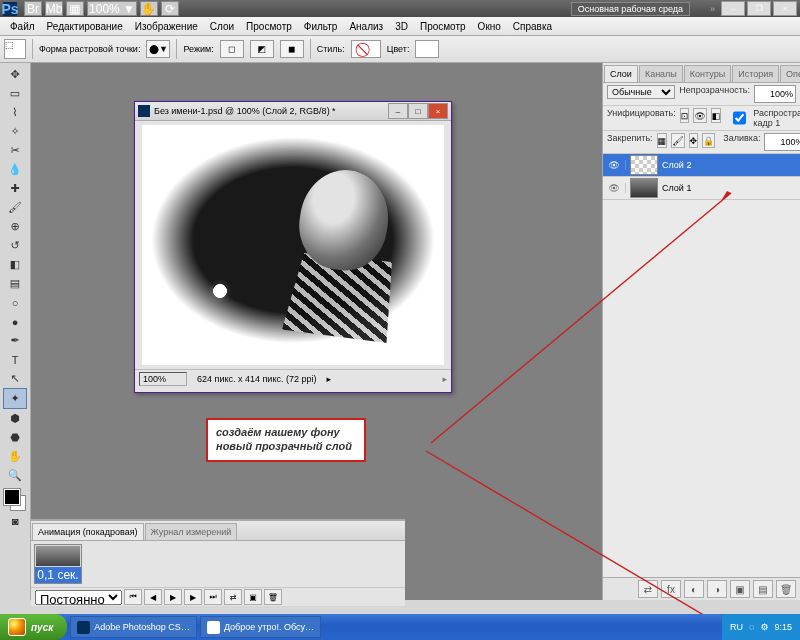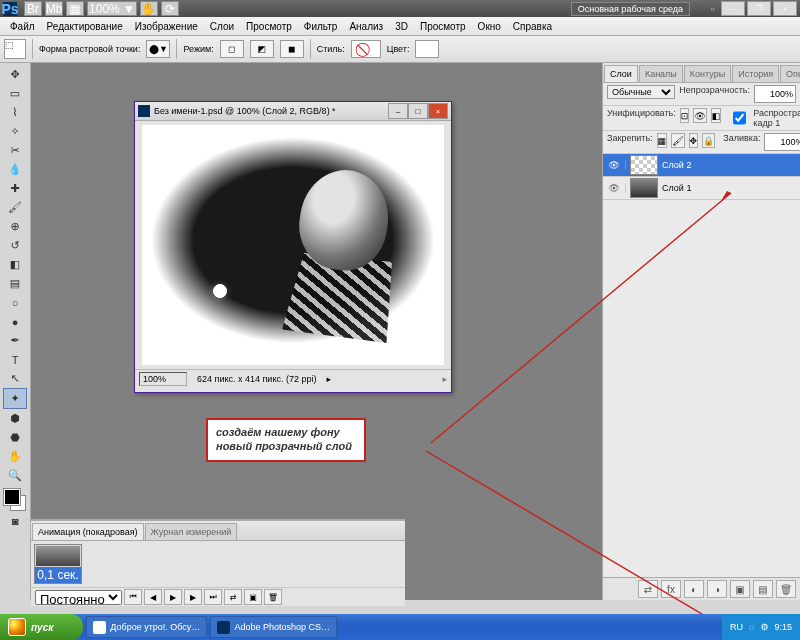--- a/index.html
+++ b/index.html
@@ -79,21 +79,21 @@
 .animpanel .ptabs{border-top:1px solid #aaa}
 .animbody{background:#e4e4e4;padding:3px;height:40px;display:flex;gap:4px}
 .frame{border:1px solid #888;background:#d6d6d6;width:46px;display:flex;flex-direction:column}
 .frame .fimg{flex:1;background:linear-gradient(#999,#444);margin:1px}
 .frame .ftxt{font-size:12px;background:#3875d7;color:#fff;text-align:center;padding:1px}
 .animfoot{height:18px;background:#e4e4e4;border-top:1px solid #c8c8c8;display:flex;align-items:center;font-size:9px;padding:0 4px;gap:2px}
 .animfoot .ctl{width:16px;height:14px;border:1px solid #aaa;background:#efefef;display:flex;align-items:center;justify-content:center;font-size:8px}
 .animfoot select{font-size:13px;height:15px}
 
 .taskbar{position:absolute;left:0;bottom:0;width:800px;height:26px;background:linear-gradient(#3a78d6,#245ec4 40%,#2865cc);display:flex;align-items:center;font-size:10px;color:#fff}
-.taskbar .start{background:linear-gradient(#5fbb3a,#3a8a1f);height:26px;display:flex;align-items:center;padding:0 30px 0 8px;border-radius:0 12px 12px 0;font-style:italic;font-weight:bold;gap:5px}
+.taskbar .start{background:linear-gradient(#5fbb3a,#3a8a1f);height:26px;display:flex;align-items:center;padding:0 14px 0 8px;border-radius:0 12px 12px 0;font-style:italic;font-weight:bold;gap:5px}
 .taskbar .start .orb{width:16px;height:16px;border-radius:3px;background:radial-gradient(circle at 30% 30%,#ff6,#e80,#a40);border:1px solid #fff}
 .taskbar .task{height:20px;margin-left:3px;background:#3a72c8;border:1px solid #2a5aa8;display:flex;align-items:center;padding:0 6px;gap:4px;font-size:9px;max-width:130px;overflow:hidden;white-space:nowrap}
 .taskbar .task .ti{width:13px;height:13px;background:#fff;border-radius:2px}
 .taskbar .tray{margin-left:auto;background:#1a8bd4;height:26px;display:flex;align-items:center;padding:0 8px;gap:6px;font-size:9px}
 </style>
 </head>
 <body>
 
 <div class="titlebar">
   <div class="logo">Ps</div>
@@ -292,26 +292,26 @@
     </div>
   </div>
 </div>
 
 <div class="taskbar">
   <div class="start">
     <div class="orb"></div>
     <span>пуск</span>
   </div>
   <div class="task">
+    <div class="ti" style="background:#032e5b"></div>
+    <span>Adobe Photoshop CS…</span>
+  </div>
+  <div class="task">
     <div class="ti"></div>
     <span>Доброе утро!. Обсу…</span>
-  </div>
-  <div class="task">
-    <div class="ti" style="background:#032e5b"></div>
-    <span>Adobe Photoshop CS…</span>
   </div>
   <div class="tray">
     <span>RU</span>
     <span>◌</span>
     <span>⚙</span>
     <span>9:15</span>
   </div>
 </div>
 
 </body></html>

